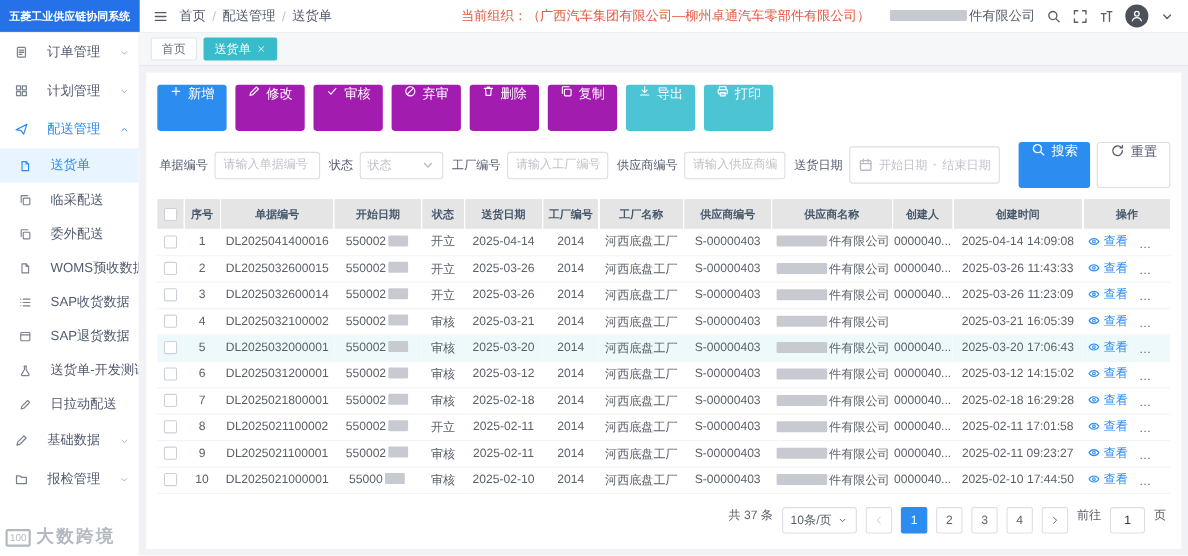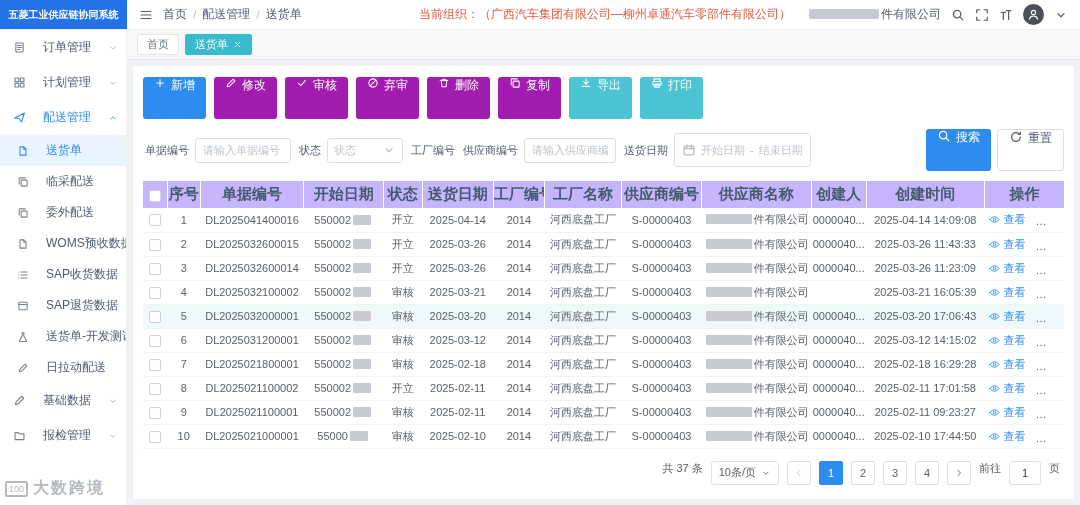--- a/index.html
+++ b/index.html
@@ -50,21 +50,21 @@
   .inp{height:25px;border:1px solid #dcdee2;border-radius:3px;padding:0 7px;font-size:11px;color:#333;font-family:inherit;outline:none}
   .inp::placeholder{color:#bfc4cc}
   .w96{width:96px}.w92{width:92px}
   .select{height:25px;border:1px solid #dcdee2;border-radius:3px;display:inline-flex;align-items:center;justify-content:space-between;padding:0 6px;width:76px;color:#bfc4cc;cursor:pointer;background:#fff}
   .select .sel-caret{color:#b7bcc4;display:inline-flex}
   .daterange{height:25px;border:1px solid #dcdee2;border-radius:3px;display:inline-flex;align-items:center;gap:5px;padding:16px 7px;color:#bfc4cc;background:#fff}
   .daterange .dicon{display:inline-flex;color:#b7bcc4}
   .ml-auto{margin-left:auto}
   
   table{width:100%;border-collapse:collapse;table-layout:fixed}
-  th{background:#c4b5fd;color:#46586b;font-size:15px;font-weight:bold;height:27px;border-right:1px solid #fff;overflow:hidden;white-space:nowrap}
+  th{background:#e5e5e5;color:#46586b;font-size:10px;font-weight:bold;height:27px;border-right:1px solid #fff;overflow:hidden;white-space:nowrap}
   th:last-child{border-right:none}
   td{height:24px;font-size:11px;color:#5a6169;text-align:center;border-bottom:1px solid #f1f4f6;overflow:hidden;white-space:nowrap;text-overflow:ellipsis}
   tr.hl td{background:#eef9fb}
   .cb{width:12px;height:12px;border:1px solid #ccd1d9;border-radius:2px;display:inline-block;background:#fff;vertical-align:middle;cursor:pointer}
   .op{display:inline-flex;align-items:center;gap:3px;color:#2d8cf0;cursor:pointer;margin:0 5px}
   .op.dis{color:#b9cfe8;cursor:default}
   .redact{display:inline-block;background:#c7cbd1;border-radius:1px;height:10px;vertical-align:-1px;margin:0 2px}
   .w18{width:18px}.w46{width:46px}.w70{width:70px}
   
   .pagination{display:flex;align-items:flex-start;justify-content:flex-end;gap:8px;padding:12px 4px 0;font-size:11px;color:#5a6169}
@@ -362,20 +362,21 @@
         <label>状态</label>
         <span class="select">
           <span>状态</span>
           <span class="sel-caret">
               <svg width="14" height="14" viewBox="0 0 16 16" fill="none" stroke="currentColor" stroke-width="1.4" stroke-linecap="round" stroke-linejoin="round">
                 <path d="M4.5 6.5L8 10l3.5-3.5"></path>
               </svg>
             </span>
         </span>
         <label>工厂编号</label>
+        <input class="inp w92" placeholder="请输入工厂编号" style="">
         <label>供应商编号</label>
         <input class="inp w92" placeholder="请输入供应商编号" style="">
         <label>送货日期</label>
         <span class="daterange">
           <span class="dicon">
               <svg width="14" height="14" viewBox="0 0 16 16" fill="none" stroke="currentColor" stroke-width="1.4" stroke-linecap="round" stroke-linejoin="round">
                 <rect x="2.5" y="3.5" width="11" height="10" rx="1"></rect>
                 <path d="M2.5 6.5h11M5.5 2v3M10.5 2v3"></path>
               </svg>
             </span>

